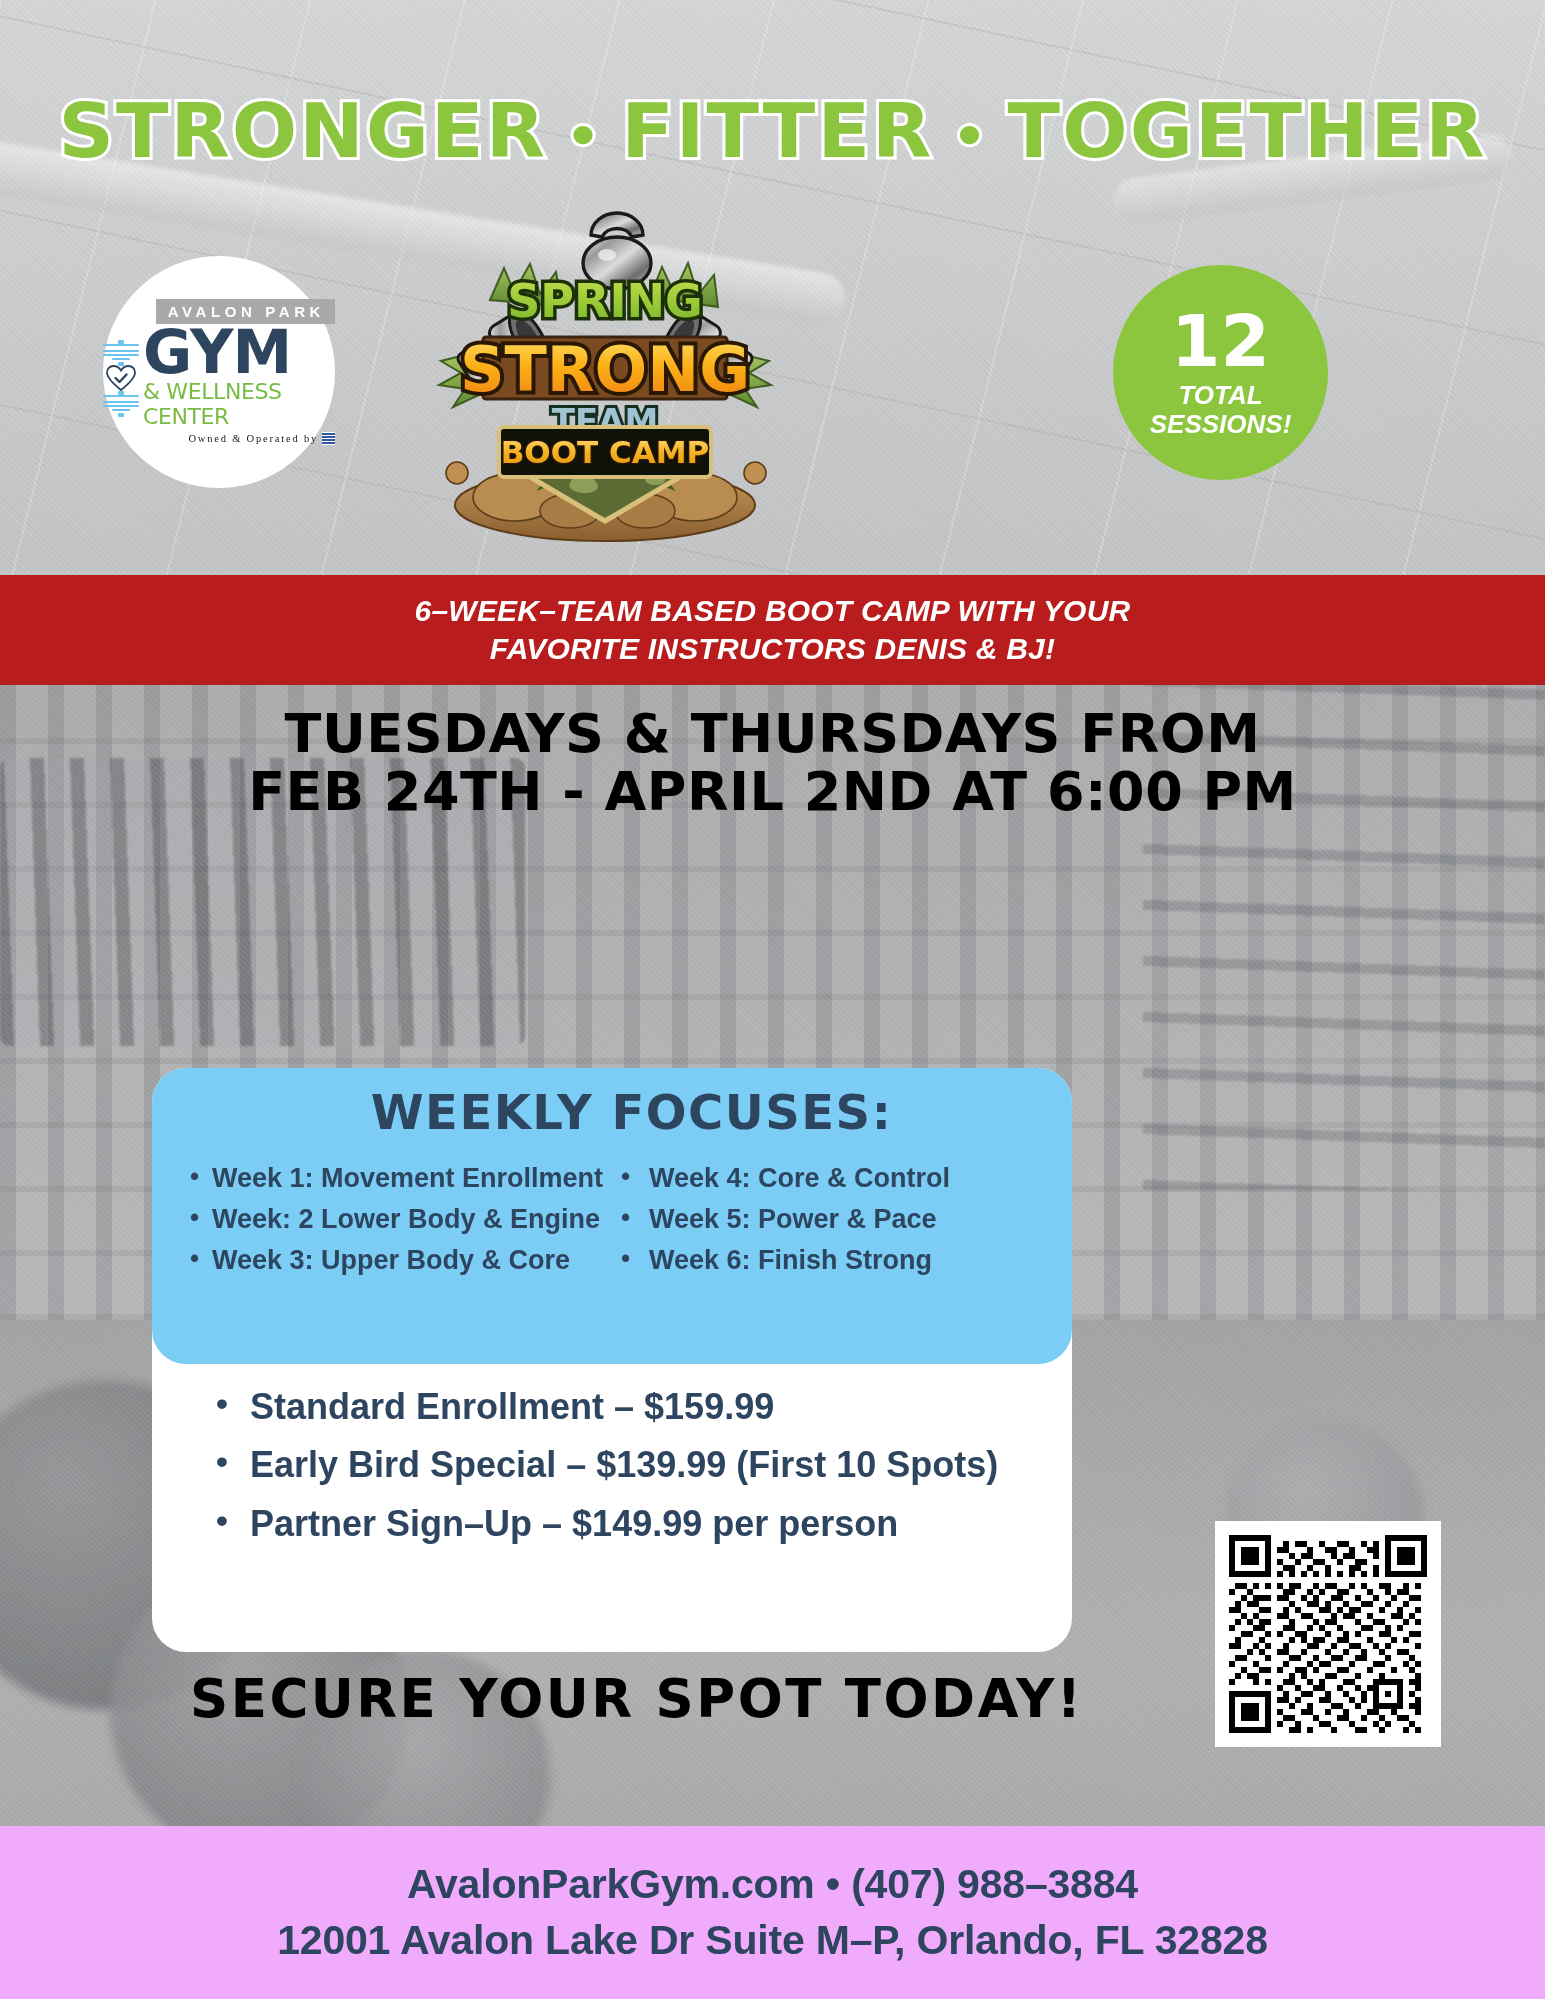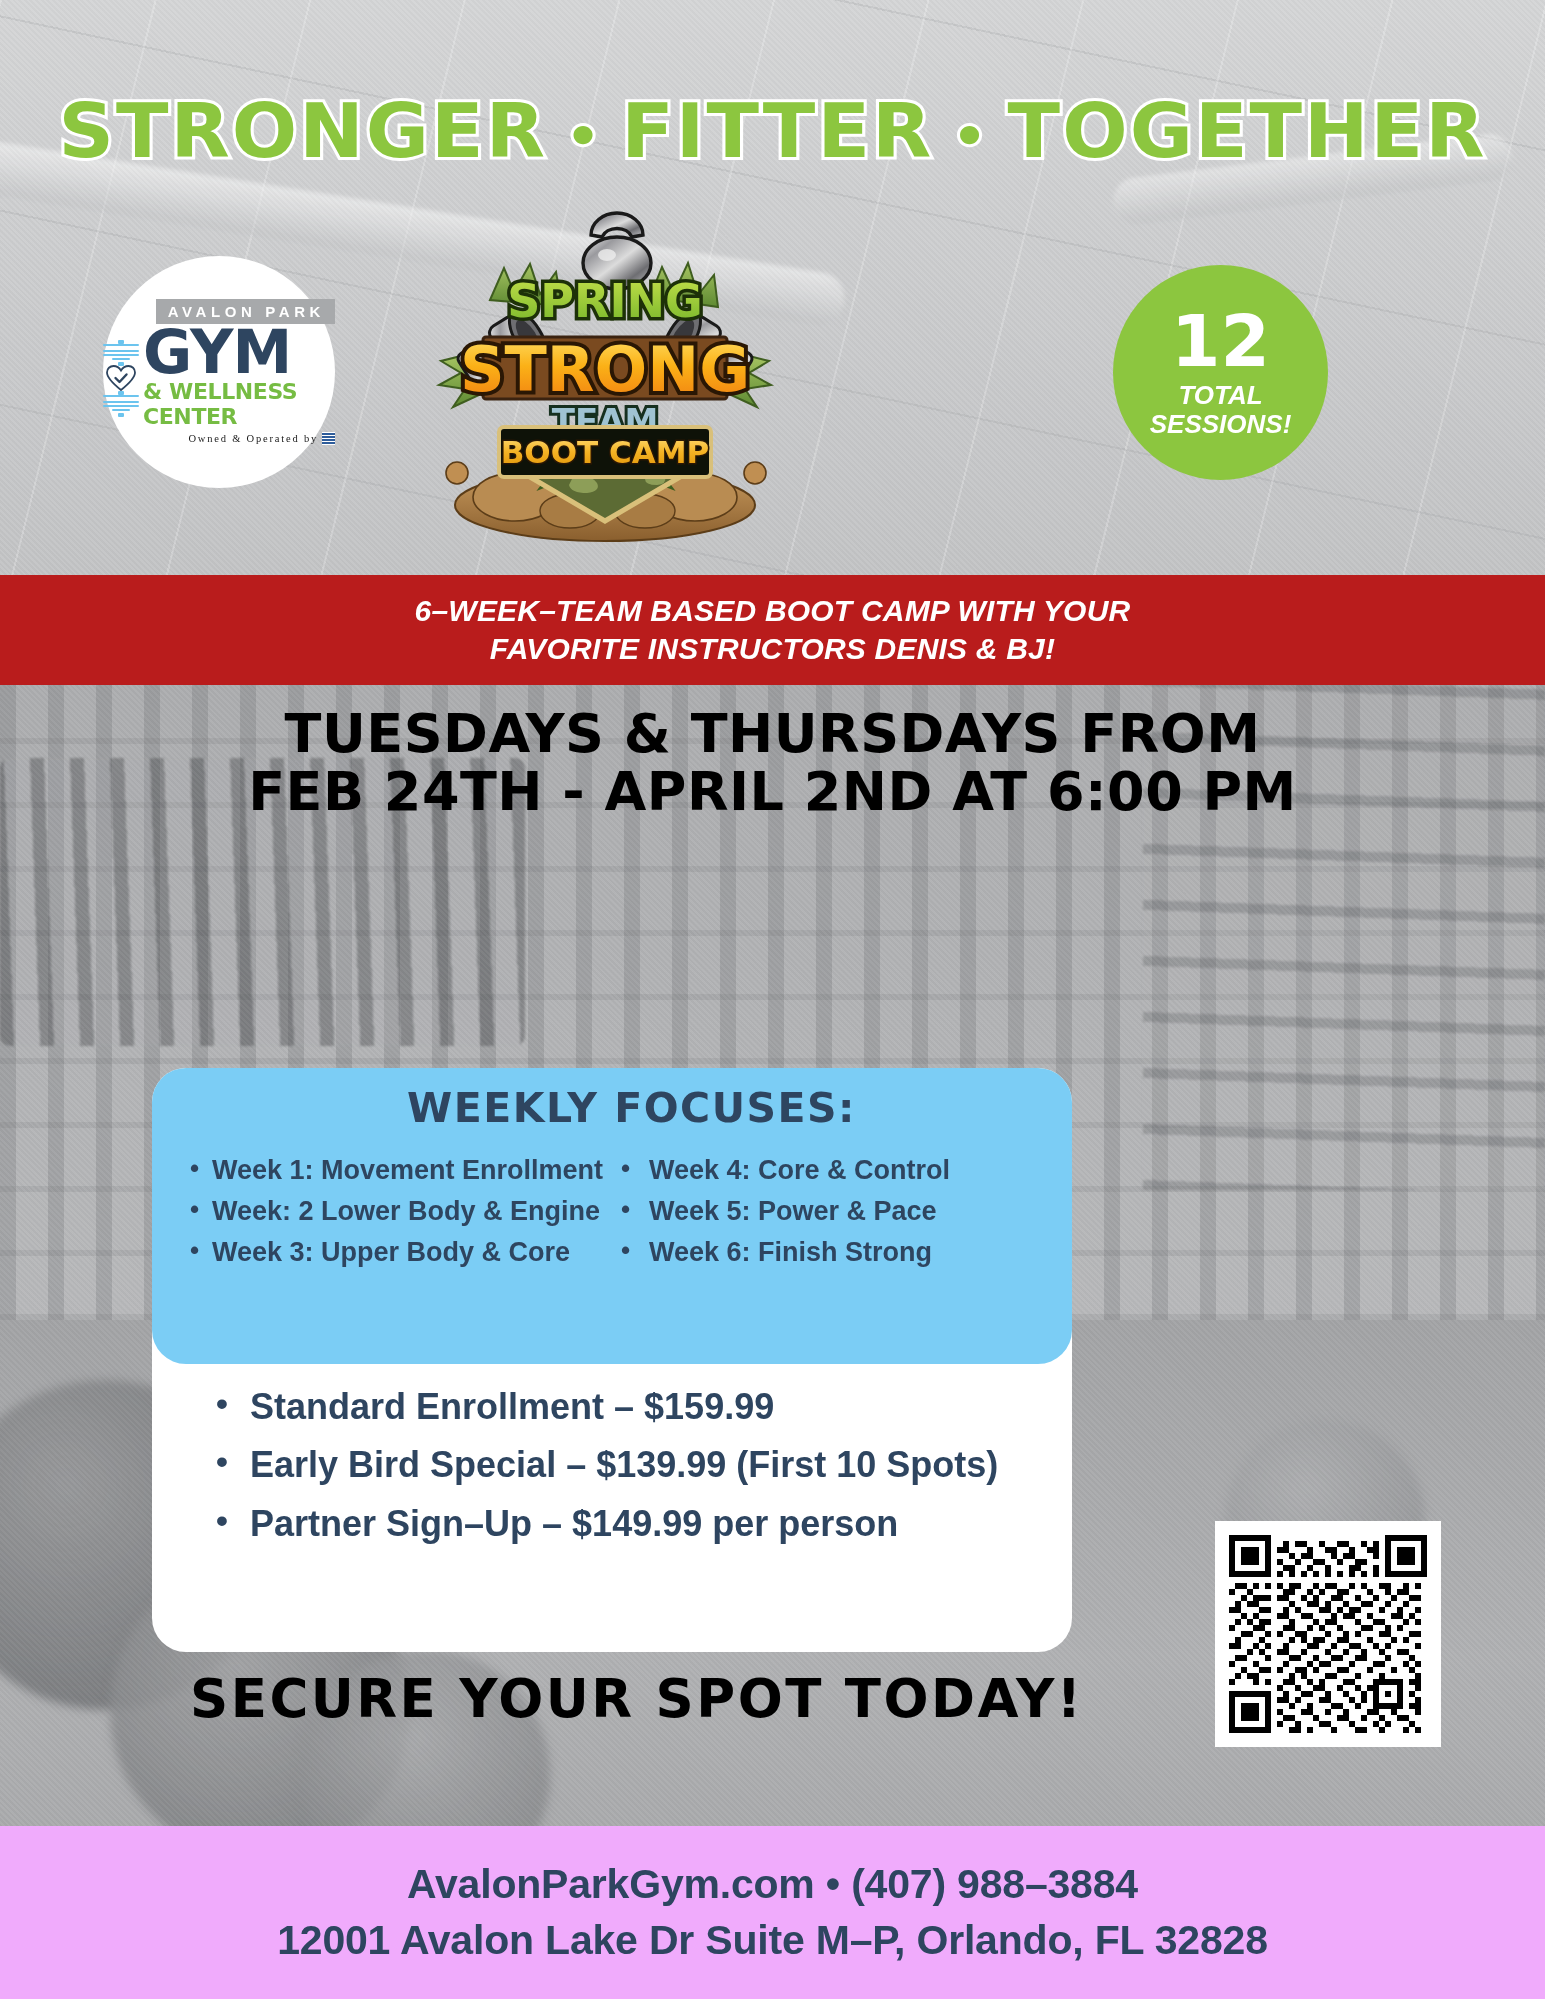--- a/index.html
+++ b/index.html
@@ -110,21 +110,21 @@
     width:30px; height:27px; position:relative; margin:1px 0;
   }
   .heart svg { width:30px; height:27px; display:block; }
   .logo-gym {
     font-family:"DejaVu Sans", sans-serif;
     font-weight:bold; font-size:60px; line-height:.86; color:#2E4560;
     letter-spacing:-1px;
   }
   .logo-wc {
     font-family:"DejaVu Sans", sans-serif;
-    font-weight:bold; font-size:22px; color:#76BC43; letter-spacing:-.4px;
+    font-weight:normal; font-size:22px; color:#76BC43; letter-spacing:-.4px;
     margin-top:1px;
   }
   .logo-owned {
     font-family:"Liberation Serif", serif; font-size:10.5px; color:#1a1a1a;
     letter-spacing:1.8px; margin-top:3px; display:flex; align-items:center; gap:4px;
   }
   .owned-badge { width:13px; height:13px; background:#2E5C9A; display:inline-block;
     background-image:repeating-linear-gradient(0deg,#fff 0 1px,#2E5C9A 1px 3px); }
 
   
@@ -176,21 +176,21 @@
   }
   
   .focus {
     position:absolute; left:152px; top:1068px; width:920px; height:296px;
     background:#7BCDF5; border-radius:34px; z-index:6;
     padding:16px 0 0 0;
   }
   .focus h2 {
     text-align:center; color:#2E4560;
     font-family:"DejaVu Sans", sans-serif; font-weight:bold;
-    font-size:41px; letter-spacing:1.5px; margin-bottom:18px;margin-left:39px;
+    font-size:48px; letter-spacing:1.5px; margin-bottom:18px;margin-left:39px;
   }
   .focus-cols { display:flex; padding:0 34px; gap:10px; }
   .focus-col { flex:1; }
   .focus-col ul { list-style:none; }
   .focus-col li {
     color:#2E4560; font-family:"Liberation Sans", sans-serif;
     font-weight:bold; font-size:27px; line-height:1.52;
     position:relative; padding-left:26px; white-space:nowrap;
   }
   .focus-col li::before {

